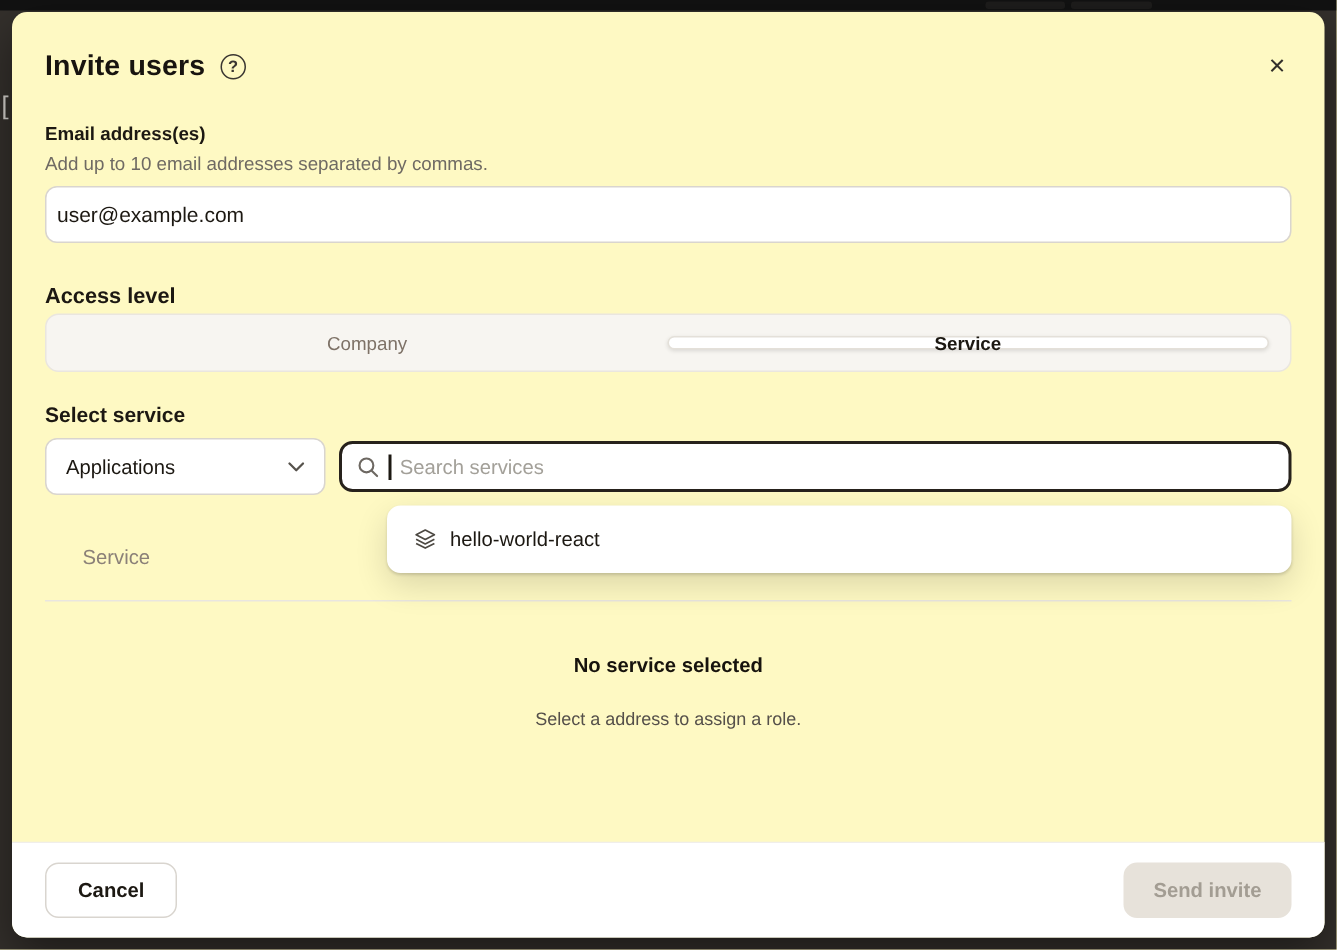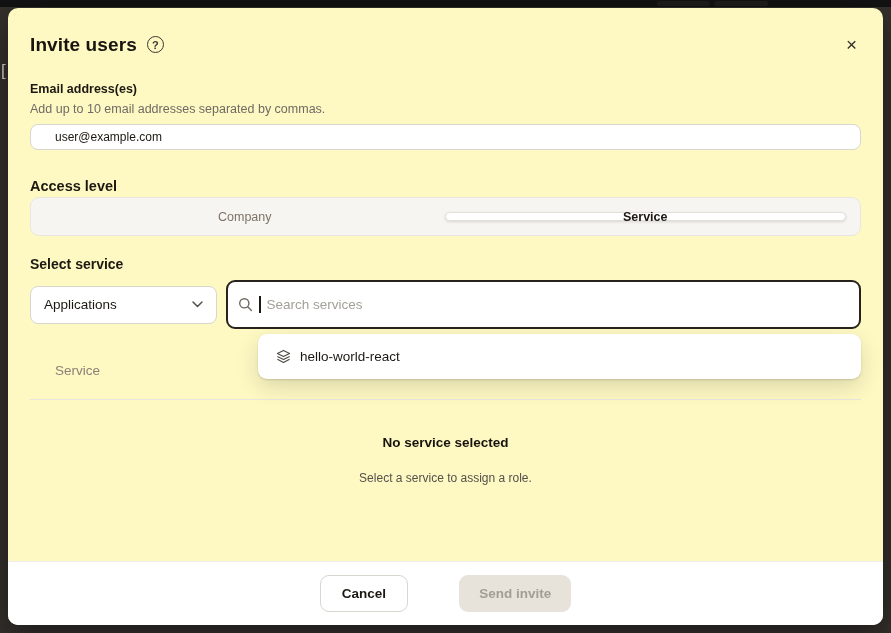--- a/index.html
+++ b/index.html
@@ -33,23 +33,23 @@
   .close-btn {
     margin-left:auto; background:none; border:none; font-size:19px; line-height:1;
     color:#33302b; cursor:pointer; padding:2px 4px;
   }
 
   .content { padding:0 22px; position:relative; }
 
   .field-label-sm { margin-top:26px; font-size:12.5px; font-weight:700; color:#1c1812; }
   .field-helper { margin-top:6px; font-size:12.5px; color:#6f6a63; }
   .text-input {
-    margin-top:8px; width:100%; height:26px;
+    margin-top:8px; width:100%; height:38px;
     border:1px solid #d9d5cf; border-radius:8px;
-    padding:0 24px; font-size:12px; color:#1c1812; background:#fff;
+    padding:0 7px; font-size:14px; color:#1c1812; background:#fff;
     font-family:inherit; outline:none;
   }
 
   .section-label { margin-top:28px; font-size:14.5px; font-weight:700; color:#1c1812; }
   .segmented {
     margin-top:3px; display:flex; height:39px; padding:14px;
     background:#f7f5f1; border:1px solid #eae6df; border-radius:9px;
   }
   .seg-option {
     flex:1; display:flex; align-items:center; justify-content:center;
@@ -63,33 +63,33 @@
   .section-label2 { margin-top:20px; font-size:14px; font-weight:700; color:#1c1812; }
   .controls-row { margin-top:8px; display:flex; gap:9px; align-items:center; position:relative; }
   .select-box {
     width:187px; height:38px; flex:none;
     border:1px solid #d9d5cf; border-radius:8px; background:#fff;
     display:flex; align-items:center; justify-content:space-between;
     padding:0 13px; font-size:13.5px; color:#1c1812; cursor:pointer;
   }
   .chevron-icon { display:flex; color:#56524c; }
   .search-box {
-    flex:1; height:49px; border:2px solid #27221c; border-radius:9px; background:#fff;
+    flex:1; height:34px; border:2px solid #27221c; border-radius:9px; background:#fff;
     display:flex; align-items:center; padding:0 10px; gap:6px;
   }
   .search-icon { display:flex; color:#6d6862; flex:none; }
   .caret { width:1.5px; height:17px; background:#1c1812; flex:none; }
   .search-input {
     border:none; outline:none; flex:1; font-size:13.5px; color:#1c1812;
     font-family:inherit; background:transparent;
   }
   .search-input::placeholder { color:#a3a099; }
 
   .dropdown-panel {
-    position:absolute; left:228px; right:0; top:54px; z-index:5;
+    position:absolute; left:228px; right:0; top:45px; z-index:5;
     background:#fff; border-radius:9px; padding:6px;
     box-shadow:0 1px 2px rgba(0,0,0,.14), 0 8px 22px rgba(0,0,0,.14);
   }
   .dropdown-item {
     display:flex; align-items:center; gap:9px; padding:9px 12px;
     font-size:13.5px; color:#1c1812; border-radius:6px; cursor:pointer;
   }
   .layers-icon { display:flex; color:#4d4943; }
 
   .table-header {
@@ -97,21 +97,21 @@
     border-bottom:1px solid #e9e6e0;
     font-size:13.5px; color:#8b8178;
   }
 
   .empty-title { margin-top:35px; text-align:center; font-size:13.5px; font-weight:700; color:#17130d; }
   .empty-sub { margin-top:21px; text-align:center; font-size:12px; color:#55504a; }
 
   .modal-footer {
     position:absolute; left:0; right:0; bottom:0; height:64px;
     border-top:1px solid #f0eeea; border-radius:0 0 10px 10px;
-    display:flex; align-items:center; justify-content:center; gap:17px; padding:0 22px;
+    display:flex; align-items:center; justify-content:space-between; gap:17px; padding:0 22px;
     background:#fff;
   }
   .btn { height:37px; border-radius:9px; font-size:13.5px; font-weight:600; font-family:inherit; cursor:pointer; }
   .btn-cancel { padding:0 21px; background:#fff; border:1px solid #d9d5cf; color:#1c1812; }
   .btn-send { padding:2px 20px; background:#e7e2da; border:none; color:#a39d93; cursor:default;margin-left:34px; }
 </style>
 </head>
 <body>
 
 <div class="top-strip">
@@ -173,21 +173,21 @@
             </svg>
           </span>
           <span>hello-world-react</span>
         </div>
       </div>
     </div>
 
     <div class="table-header">Service</div>
 
     <div class="empty-title">No service selected</div>
-    <div class="empty-sub">Select a service to assign a role.</div>
+    <div class="empty-sub">Select a address to assign a role.</div>
 
   </div>
 
   <div class="modal-footer">
     <button class="btn btn-cancel">Cancel</button>
     <button class="btn btn-send" disabled="">Send invite</button>
   </div>
 
 </div>
 

